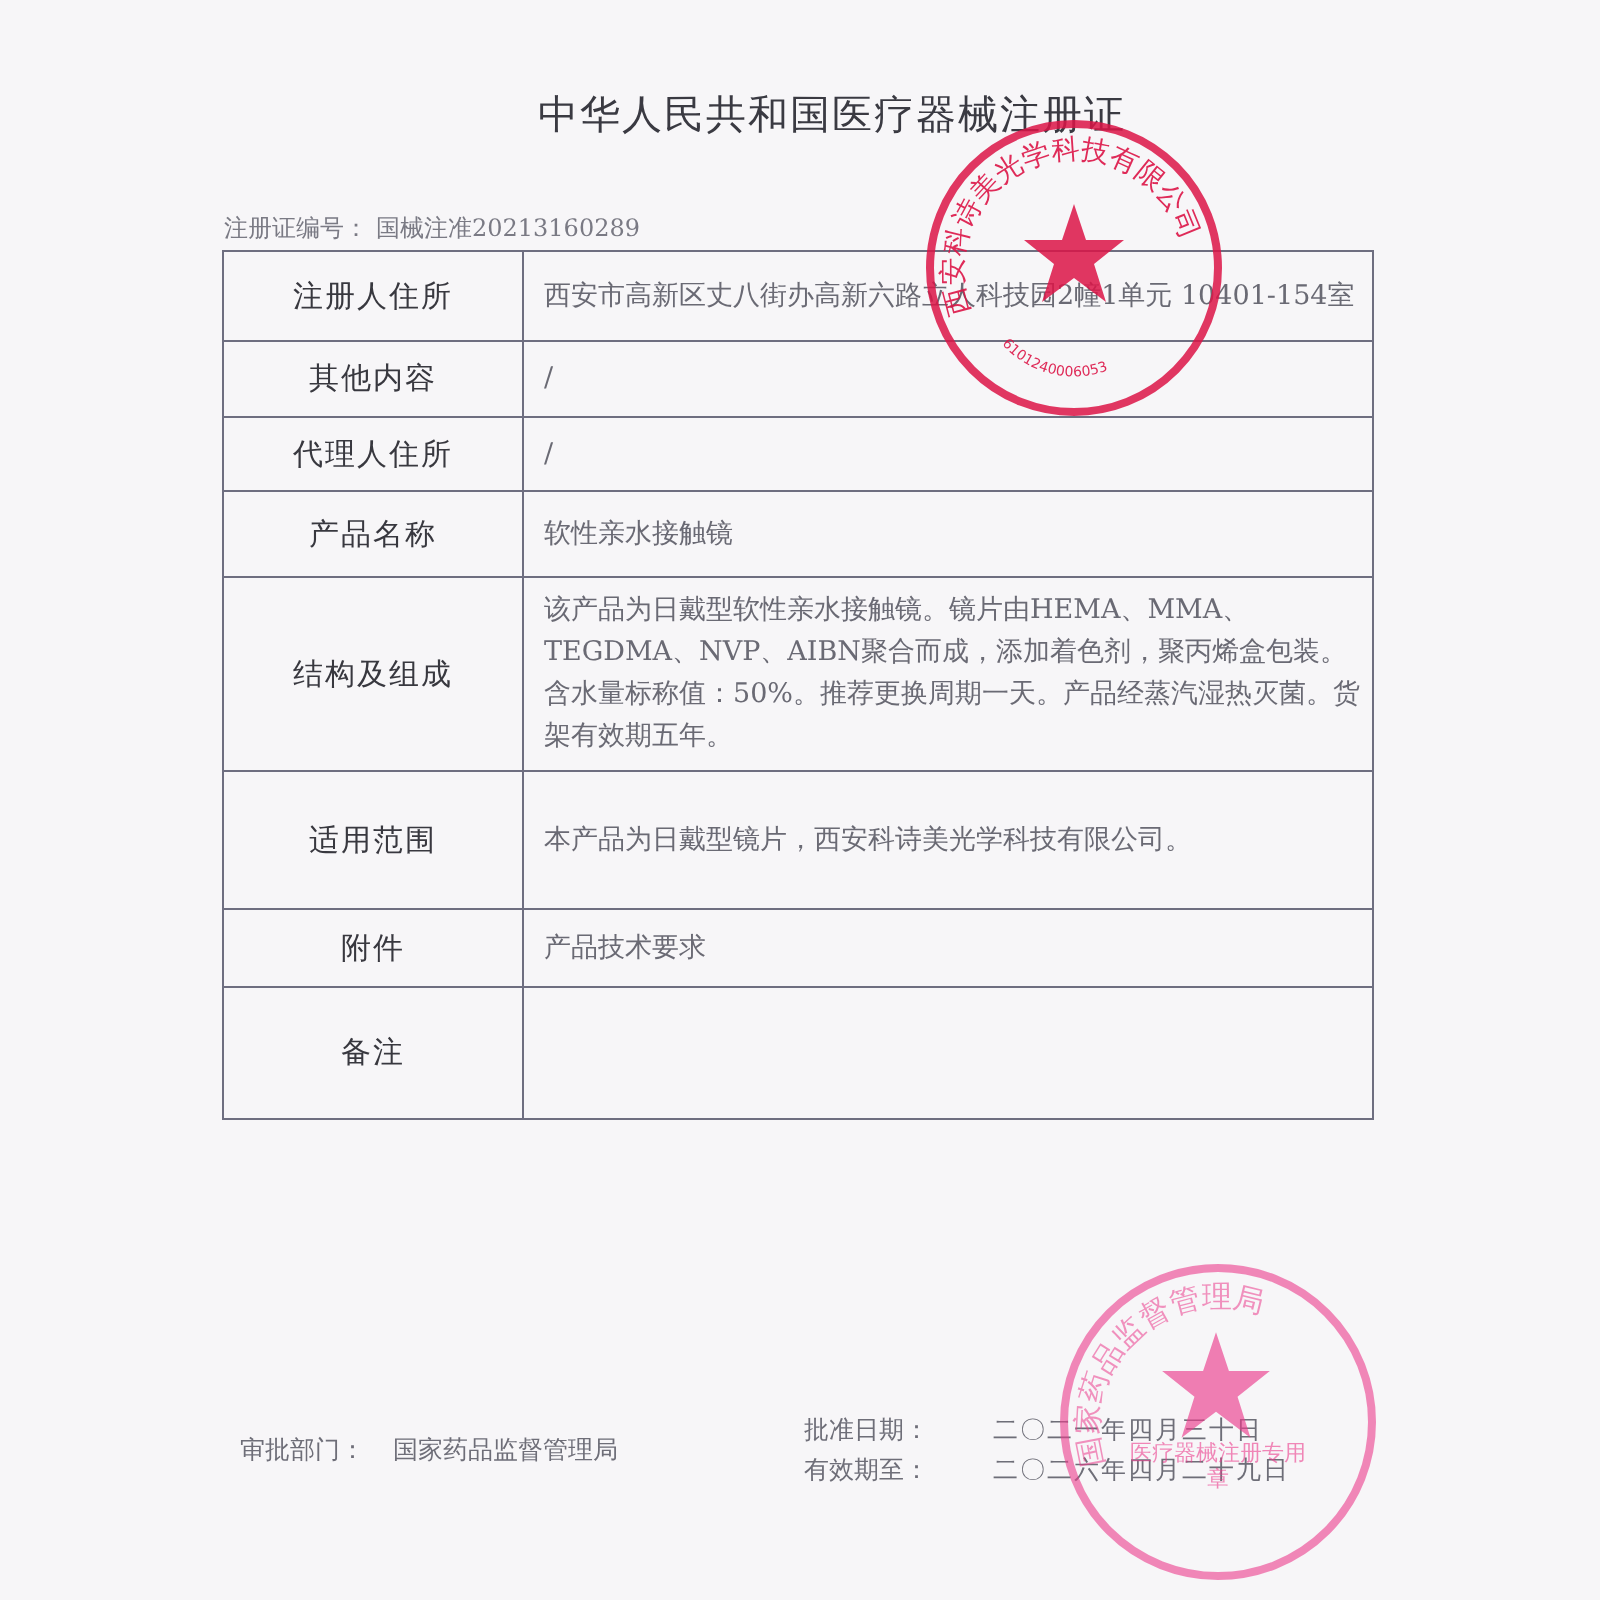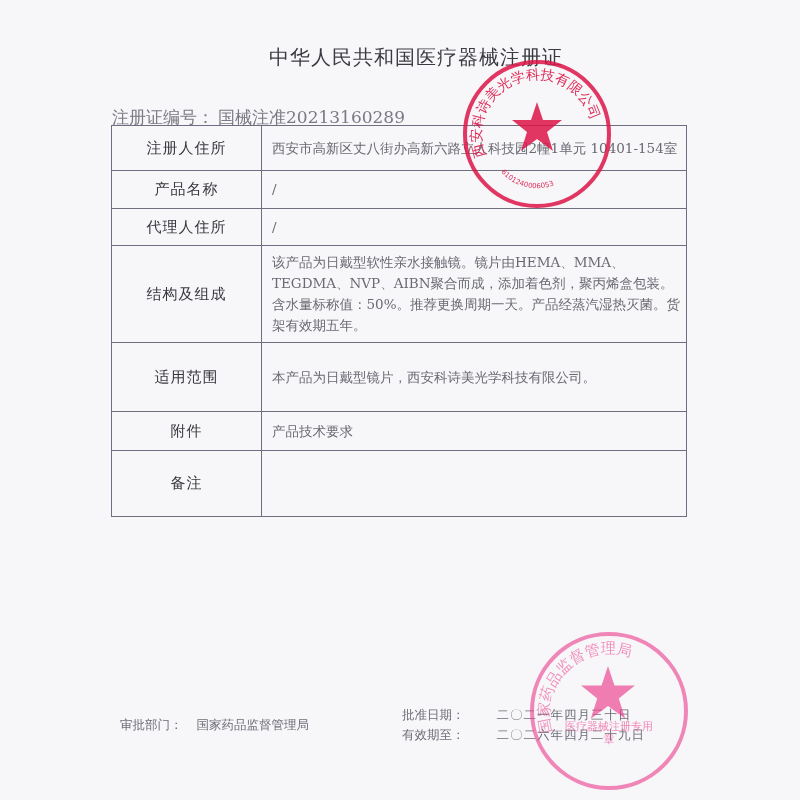--- a/index.html
+++ b/index.html
@@ -1,20 +1,20 @@
 <!DOCTYPE html>
 <html><head>
 <meta charset="utf-8">
 <style>
   html, body { margin:0; padding:0; }
   body { width:800px; height:800px; background:#f7f6f8; position:relative; overflow:hidden;
          font-family:"DejaVu Serif","Liberation Serif",serif; color:#5a5a64; }
   .title { position:absolute; top:44px; left:0; width:800px; text-align:center;
            font-family:"DejaVu Sans","Liberation Sans",sans-serif; font-size:20px; color:#3a3a42; letter-spacing:1px;padding-left:16px; }
-  .regno { position:absolute; top:106px; left:112px; font-size:17px; color:#7a7a84; }
+  .regno { position:absolute; top:106px; left:112px; font-size:12px; color:#7a7a84; }
   .regno span { margin-right:4px; }
   table.cert { position:absolute; top:125px; left:111px; width:576px; border-collapse:collapse; table-layout:fixed; }
   table.cert td { border:1.5px solid #6e6e80; padding:0; vertical-align:middle; }
   td.lbl { width:149px; text-align:center; font-family:"DejaVu Sans","Liberation Sans",sans-serif;
            font-size:15px; color:#38383f; letter-spacing:1px; }
   td.val { padding-left:10px !important; padding-right:4px !important; font-size:13.5px; color:#6a6a74; line-height:21px; }
   .footer { position:absolute; font-size:12.5px; color:#6e6e78; }
   .seal { position:absolute; border-radius:50%; }
   .seal-top { left:463px; top:60px; width:140px; height:140px; border:4px solid rgba(220,20,70,0.85); }
   .seal-bot { left:530px; top:632px; width:150px; height:150px; border:4px solid rgba(235,60,140,0.6); }
@@ -30,26 +30,30 @@
   <span>注册证编号：</span><span>国械注准20213160289</span>
 </div>
 
 <table class="cert">
   <tbody>
   <tr style="height:45px">
     <td class="lbl">注册人住所</td>
     <td class="val">西安市高新区丈八街办高新六路立人科技园2幢1单元 10401-154室</td>
   </tr>
   <tr style="height:38px">
-    <td class="lbl">产品名称</td>
+    <td class="lbl">其他内容</td>
     <td class="val">/</td>
   </tr>
   <tr style="height:37px">
     <td class="lbl">代理人住所</td>
     <td class="val">/</td>
+  </tr>
+  <tr style="height:43px">
+    <td class="lbl">产品名称</td>
+    <td class="val">软性亲水接触镜</td>
   </tr>
   <tr style="height:97px">
     <td class="lbl">结构及组成</td>
     <td class="val">该产品为日戴型软性亲水接触镜。镜片由HEMA、MMA、TEGDMA、NVP、AIBN聚合而成，添加着色剂，聚丙烯盒包装。含水量标称值：50%。推荐更换周期一天。产品经蒸汽湿热灭菌。货架有效期五年。</td>
   </tr>
   <tr style="height:69px">
     <td class="lbl">适用范围</td>
     <td class="val">本产品为日戴型镜片，西安科诗美光学科技有限公司。</td>
   </tr>
   <tr style="height:39px">

